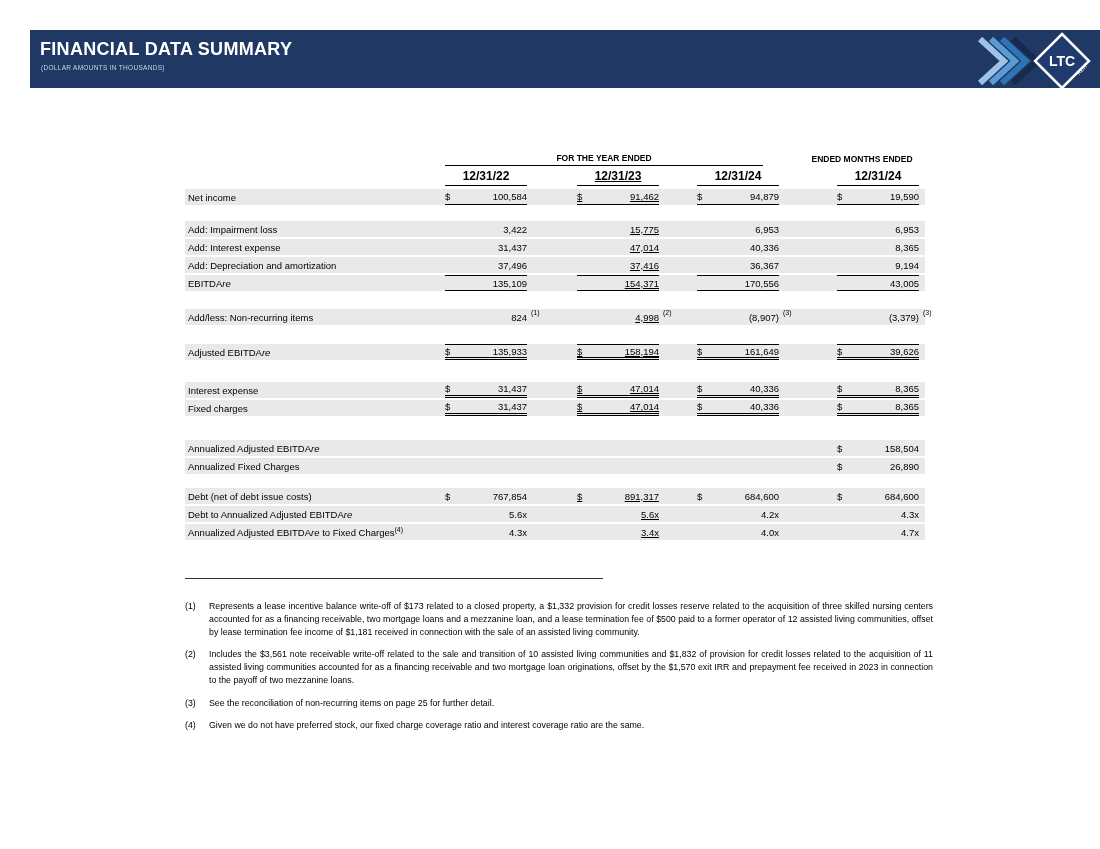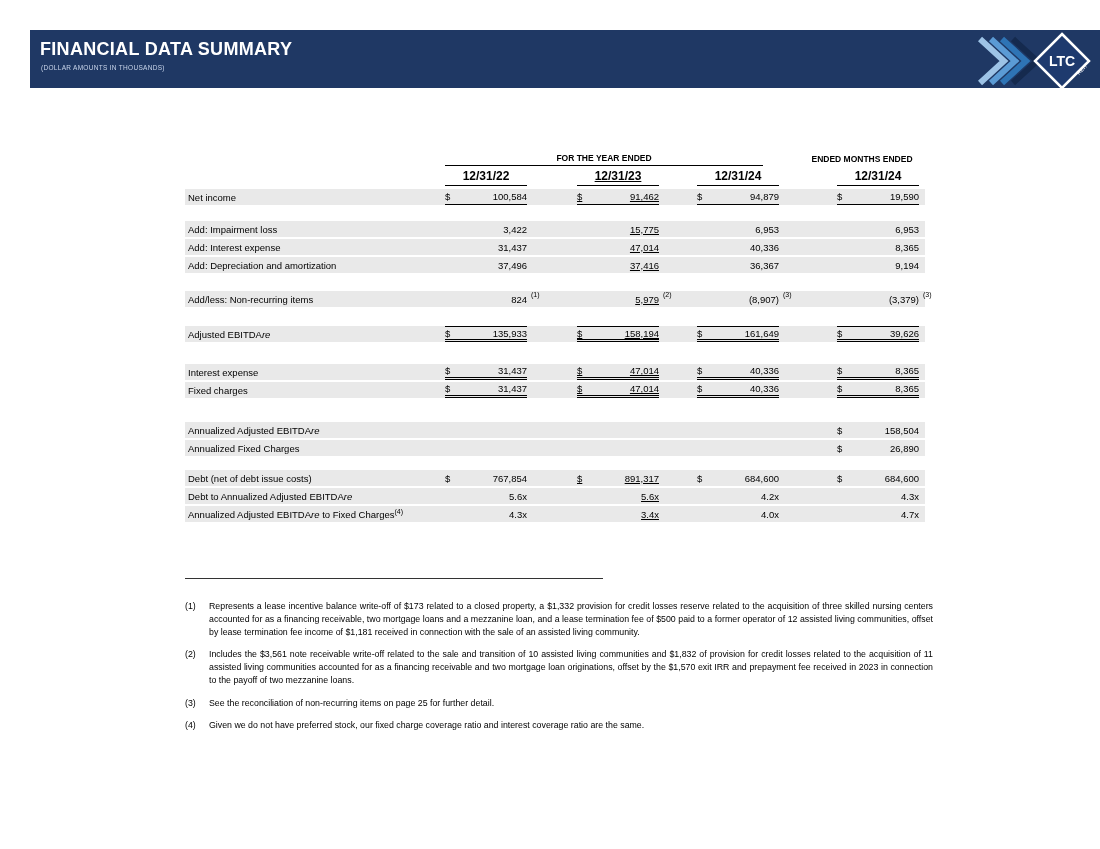--- a/index.html
+++ b/index.html
@@ -188,29 +188,44 @@
           <div class="cell c2">
             <span class="val">37,416</span>
           </div>
           <div class="cell c3">
             <span class="val">36,367</span>
           </div>
           <div class="cell c4">
             <span class="val">9,194</span>
           </div>
         </div>
+        <div class="trow shaded">
+          <div class="rlabel fmt-re">EBITDA<i>re</i></div>
+          <div class="cell c1 b-top-bottom">
+            <span class="val">135,109</span>
+          </div>
+          <div class="cell c2 b-top-bottom">
+            <span class="val">154,371</span>
+          </div>
+          <div class="cell c3 b-top-bottom">
+            <span class="val">170,556</span>
+          </div>
+          <div class="cell c4 b-top-bottom">
+            <span class="val">43,005</span>
+          </div>
+        </div>
         <div class="trow spacer" style="height: 16px;"></div>
         <div class="trow shaded">
           <div class="rlabel fmt-re">Add/less:  Non-recurring items</div>
           <div class="cell c1">
             <span class="val">824</span>
             <span class="fnref">(1)</span>
           </div>
           <div class="cell c2">
-            <span class="val">5,979</span>
+            <span class="val">4,998</span>
             <span class="fnref">(2)</span>
           </div>
           <div class="cell c3">
             <span class="val">(8,907)</span>
             <span class="fnref">(3)</span>
           </div>
           <div class="cell c4">
             <span class="val">(3,379)</span>
             <span class="fnref">(3)</span>
           </div>

